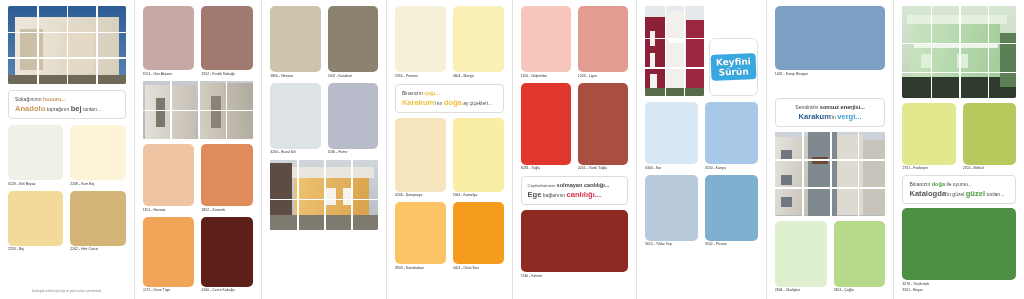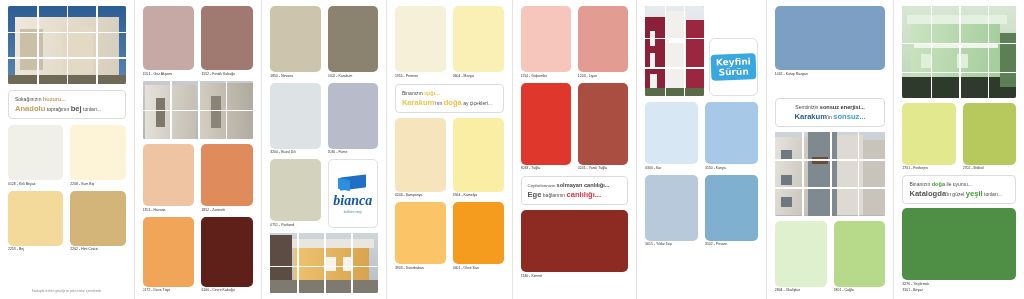--- a/index.html
+++ b/index.html
@@ -233,36 +233,20 @@
       </div>
     </div>
     <div class="swatch-row" style="margin-top:4px">
       <div class="swatch-cell">
         <div class="swatch" style="height:66px;background:#dde3e5"></div>
         <div class="swatch-label">3204 - Buzul Dili</div>
       </div>
       <div class="swatch-cell">
         <div class="swatch" style="height:66px;background:#b8bcca"></div>
         <div class="swatch-label">2030 - Füme</div>
-      </div>
-    </div>
-    <div class="swatch-row" style="margin-top:4px">
-      <div class="swatch-cell">
-        <div class="swatch" style="height:62px;background:#d3d2bd"></div>
-        <div class="swatch-label">0751 - Portland</div>
-      </div>
-      <div class="swatch-cell">
-        <div class="logo-card" style="height:62px">
-          <div class="bianca-mark">
-            <div class="b1"></div>
-              <div class="b2"></div>
-          </div>
-          <div class="bianca-word">bianca</div>
-          <div class="bianca-sub">bulleten vergi</div>
-        </div>
       </div>
     </div>
 
     <div class="photo" style="height:70px;margin-top:5px">
       <div class="sky" style="background:linear-gradient(#cfd6da,#b4bcc2)"></div>
       <div class="bldg" style="left:22%;top:18%;width:70%;height:70%;background:linear-gradient(100deg,#efc473,#d9a14b)"></div>
       <div class="bldg" style="left:18%;top:10%;width:78%;height:16%;background:#e9e6e0"></div>
       <div class="bldg" style="left:0;top:4%;width:20%;height:96%;background:#5c4c43"></div>
       <div class="bldg" style="left:0;bottom:0;width:100%;height:22%;background:#7f7a70"></div>
       <div class="bldg" style="left:52%;top:40%;width:9%;height:24%;background:#f6f3ec"></div>
@@ -402,21 +386,21 @@
   <div class="panel" style="flex-basis:128px">
     <div class="swatch-cell">
       <div class="swatch" style="height:64px;background:#7d9fc4"></div>
       <div class="swatch-label">1442 - Kutup Rüzgarı</div>
     </div>
 
     <div class="tagline" style="margin-top:5px">
       <div class="l1" style="text-align:center"><span>Semtinizin</span>
         <span class="em-sm" style="color:#333">sonsuz enerjisi...</span></div>
       <div class="l2" style="text-align:center"><span class="em-lg" style="color:#2a5f8f">Karakum</span><span>'in</span>
-        <span class="em-lg" style="color:#3f9fd4">sonsuz...</span></div>
+        <span class="em-lg" style="color:#3f9fd4">vergi...</span></div>
     </div>
 
     <div class="photo" style="height:84px;margin-top:5px">
       <div class="sky" style="background:linear-gradient(#cdd3d8,#b2babf)"></div>
       <div class="bldg" style="left:0;top:6%;width:30%;height:94%;background:linear-gradient(100deg,#e6e3dd,#c5c1b8)"></div>
       <div class="bldg" style="left:30%;top:0;width:26%;height:100%;background:#7e8a90"></div>
       <div class="bldg" style="left:56%;top:4%;width:24%;height:96%;background:#ded9d1"></div>
       <div class="bldg" style="left:80%;top:10%;width:20%;height:90%;background:#c9c4bb"></div>
       <div class="bldg" style="left:34%;top:30%;width:14%;height:9%;background:#6d4a35"></div>
       <div class="bldg" style="left:6%;top:22%;width:10%;height:12%;background:#6e787e"></div>
@@ -467,21 +451,21 @@
         <div class="swatch" style="height:62px;background:#b7c95c"></div>
         <div class="swatch-label">2702 - Bitkisil</div>
       </div>
     </div>
 
     <div class="tagline" style="margin-top:4px">
       <div class="l1"><span>Binanızın</span>
         <span class="em-sm" style="color:#4a9a3e">doğa</span>
         <span>ile uyumu...</span></div>
       <div class="l2"><span class="em-lg" style="color:#555">Katalogda</span><span>'in güzel</span>
-        <span class="em-lg" style="color:#4a9a3e">yeşil</span>
+        <span class="em-lg" style="color:#4a9a3e">güzel</span>
         <span>tonları...</span></div>
     </div>
 
     <div class="swatch-cell" style="margin-top:4px">
       <div class="swatch" style="height:72px;background:#4f8f45"></div>
       <div class="swatch-label">3270 - Yeşilırmak</div>
       <div class="swatch-label">3101 - Beyaz</div>
     </div>
   </div>
 

